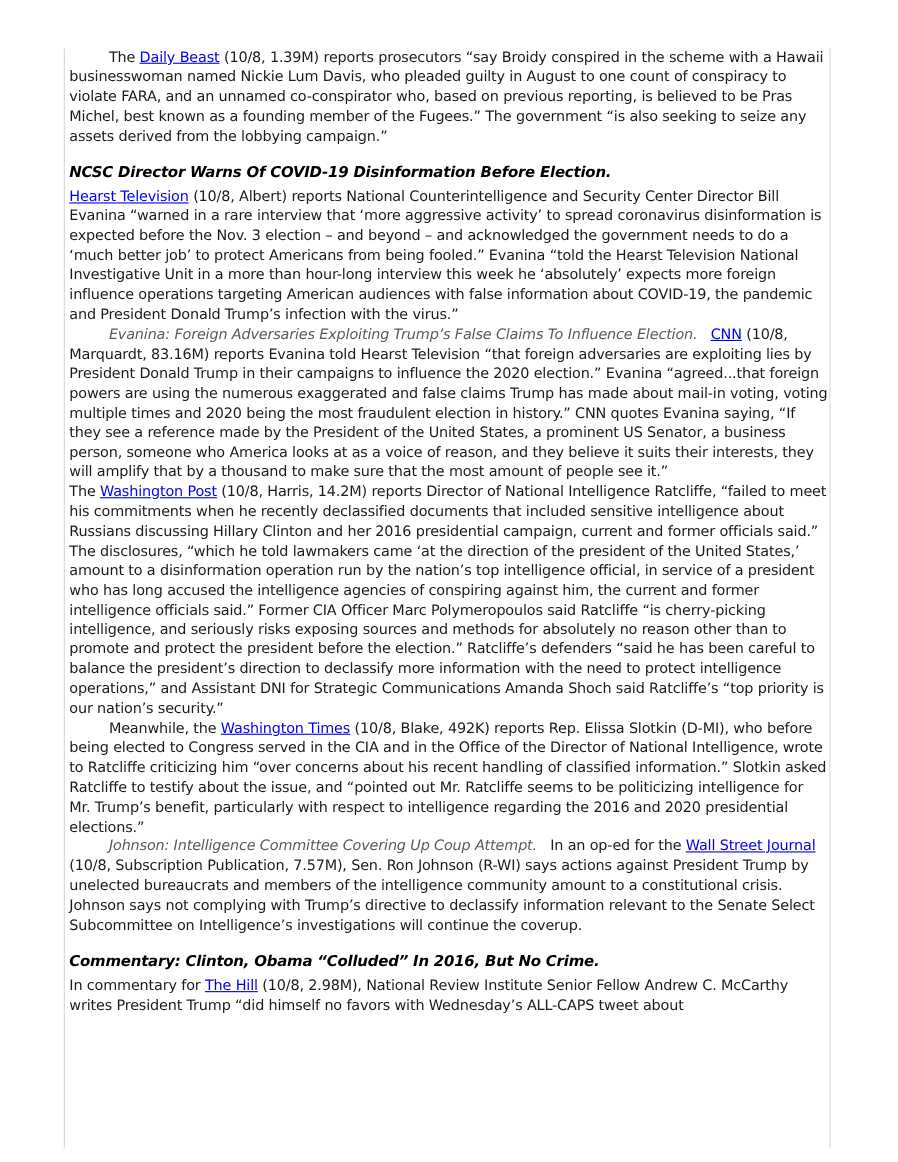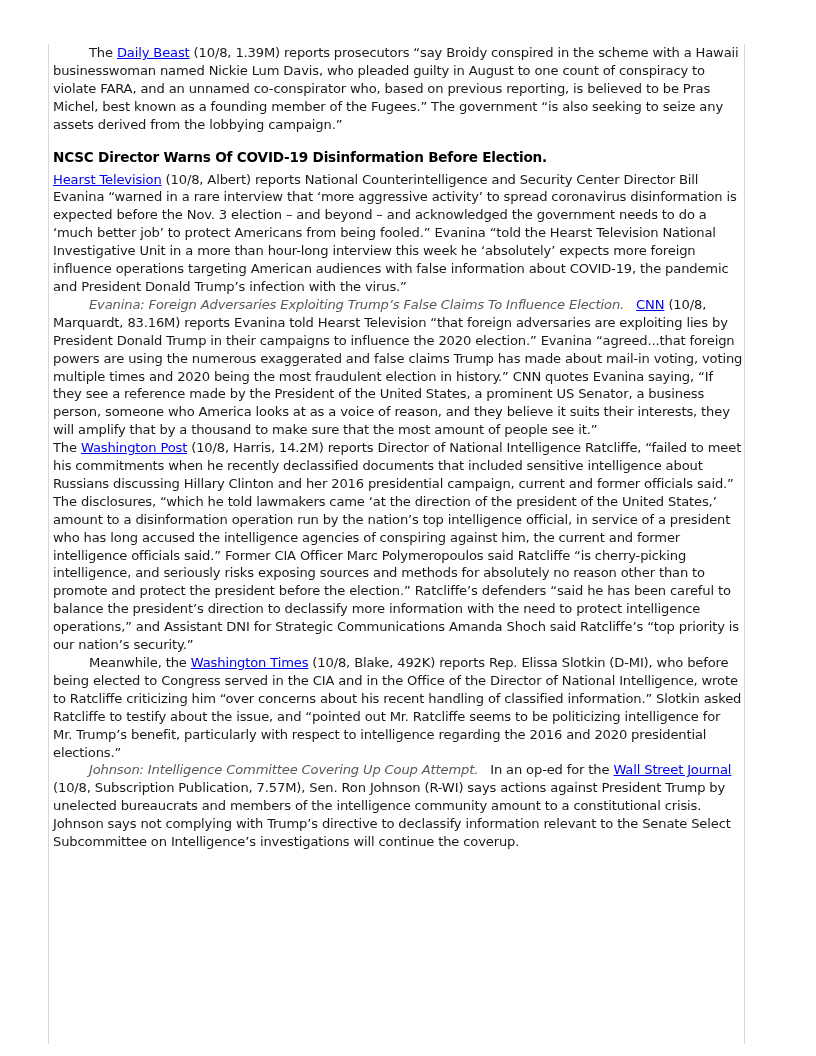--- a/index.html
+++ b/index.html
@@ -1,19 +1,19 @@
 <!DOCTYPE html>
 <html><head>
 <meta charset="utf-8">
 <style>
   html, body { margin: 0; padding: 0; background: #ffffff; }
   body { width: 816px; height: 1056px; position: relative; overflow: hidden; }
   .page {
     position: absolute;
-    left: 48px; top: 44px;
+    left: 58px; top: 44px;
     width: 697px;
     border-left: 1px solid #d8d8d8;
     border-right: 1px solid #d8d8d8;
     padding: 0 0 0 4px;
     box-sizing: border-box;
     height: 1000px;
   }
   .content {
     font-family: "DejaVu Sans", sans-serif;
     font-size: 13.1px;
@@ -25,20 +25,21 @@
   p { margin: 0; }
   .indent { text-indent: 36px; }
   h2 {
     font-family: "DejaVu Sans", sans-serif;
     font-size: 13.6px;
     font-weight: bold;
     color: #000;
     margin: 14px 0 5px 0;
     line-height: 18px;
     letter-spacing: -0.2px;
+    font-style: italic;
   }
   a { color: #0000ee; text-decoration: underline; }
   .subhead { font-weight: normal; font-style: italic; color: #5a5a5a; }
   .gap { display: inline-block; width: 12px; }
 </style>
 </head>
 <body>
 
 <div class="page">
   <div class="content">
@@ -46,15 +47,17 @@
     <p class="indent"><span>The </span><a href="#">Daily Beast</a><span> (10/8, 1.39M) reports prosecutors “say Broidy conspired in the scheme with a Hawaii businesswoman named Nickie Lum Davis, who pleaded guilty in August to one count of conspiracy to violate FARA, and an unnamed co-conspirator who, based on previous reporting, is believed to be Pras Michel, best known as a founding member of the Fugees.” The government “is also seeking to seize any assets derived from the lobbying campaign.”</span></p>
 
     <h2>NCSC Director Warns Of COVID-19 Disinformation Before Election.</h2>
     <p><a href="#">Hearst Television</a><span> (10/8, Albert) reports National Counterintelligence and Security Center Director Bill Evanina “warned in a rare interview that ‘more aggressive activity’ to spread coronavirus disinformation is expected before the Nov. 3 election – and beyond – and acknowledged the government needs to do a ‘much better job’ to protect Americans from being fooled.” Evanina “told the Hearst Television National Investigative Unit in a more than hour-long interview this week he ‘absolutely’ expects more foreign influence operations targeting American audiences with false information about COVID-19, the pandemic and President Donald Trump’s infection with the virus.”</span></p>
     <p class="indent"><span class="subhead">Evanina: Foreign Adversaries Exploiting Trump’s False Claims To Influence Election.</span><span class="gap"></span><a href="#">CNN</a><span> (10/8, Marquardt, 83.16M) reports Evanina told Hearst Television “that foreign adversaries are exploiting lies by President Donald Trump in their campaigns to influence the 2020 election.” Evanina “agreed...that foreign powers are using the numerous exaggerated and false claims Trump has made about mail-in voting, voting multiple times and 2020 being the most fraudulent election in history.” CNN quotes Evanina saying, “If they see a reference made by the President of the United States, a prominent US Senator, a business person, someone who America looks at as a voice of reason, and they believe it suits their interests, they will amplify that by a thousand to make sure that the most amount of people see it.”</span></p>
 
     <p><span>The </span><a href="#">Washington Post</a><span> (10/8, Harris, 14.2M) reports Director of National Intelligence Ratcliffe, “failed to meet his commitments when he recently declassified documents that included sensitive intelligence about Russians discussing Hillary Clinton and her 2016 presidential campaign, current and former officials said.” The disclosures, “which he told lawmakers came ‘at the direction of the president of the United States,’ amount to a disinformation operation run by the nation’s top intelligence official, in service of a president who has long accused the intelligence agencies of conspiring against him, the current and former intelligence officials said.” Former CIA Officer Marc Polymeropoulos said Ratcliffe “is cherry-picking intelligence, and seriously risks exposing sources and methods for absolutely no reason other than to promote and protect the president before the election.” Ratcliffe’s defenders “said he has been careful to balance the president’s direction to declassify more information with the need to protect intelligence operations,” and Assistant DNI for Strategic Communications Amanda Shoch said Ratcliffe’s “top priority is our nation’s security.”</span></p>
     <p class="indent"><span>Meanwhile, the </span><a href="#">Washington Times</a><span> (10/8, Blake, 492K) reports Rep. Elissa Slotkin (D-MI), who before being elected to Congress served in the CIA and in the Office of the Director of National Intelligence, wrote to Ratcliffe criticizing him “over concerns about his recent handling of classified information.” Slotkin asked Ratcliffe to testify about the issue, and “pointed out Mr. Ratcliffe seems to be politicizing intelligence for Mr. Trump’s benefit, particularly with respect to intelligence regarding the 2016 and 2020 presidential elections.”</span></p>
     <p class="indent"><span class="subhead">Johnson: Intelligence Committee Covering Up Coup Attempt.</span><span class="gap"></span><span>In an op-ed for the </span><a href="#">Wall Street Journal</a><span> (10/8, Subscription Publication, 7.57M), Sen. Ron Johnson (R-WI) says actions against President Trump by unelected bureaucrats and members of the intelligence community amount to a constitutional crisis. Johnson says not complying with Trump’s directive to declassify information relevant to the Senate Select Subcommittee on Intelligence’s investigations will continue the coverup.</span></p>
 
+    <h2>Commentary: Clinton, Obama “Colluded” In 2016, But No Crime.</h2>
+    <p><span>In commentary for </span><a href="#">The Hill</a><span> (10/8, 2.98M), National Review Institute Senior Fellow Andrew C. McCarthy writes President Trump “did himself no favors with Wednesday’s ALL-CAPS tweet about</span></p>
 
   </div>
 </div>
 
 </body></html>

